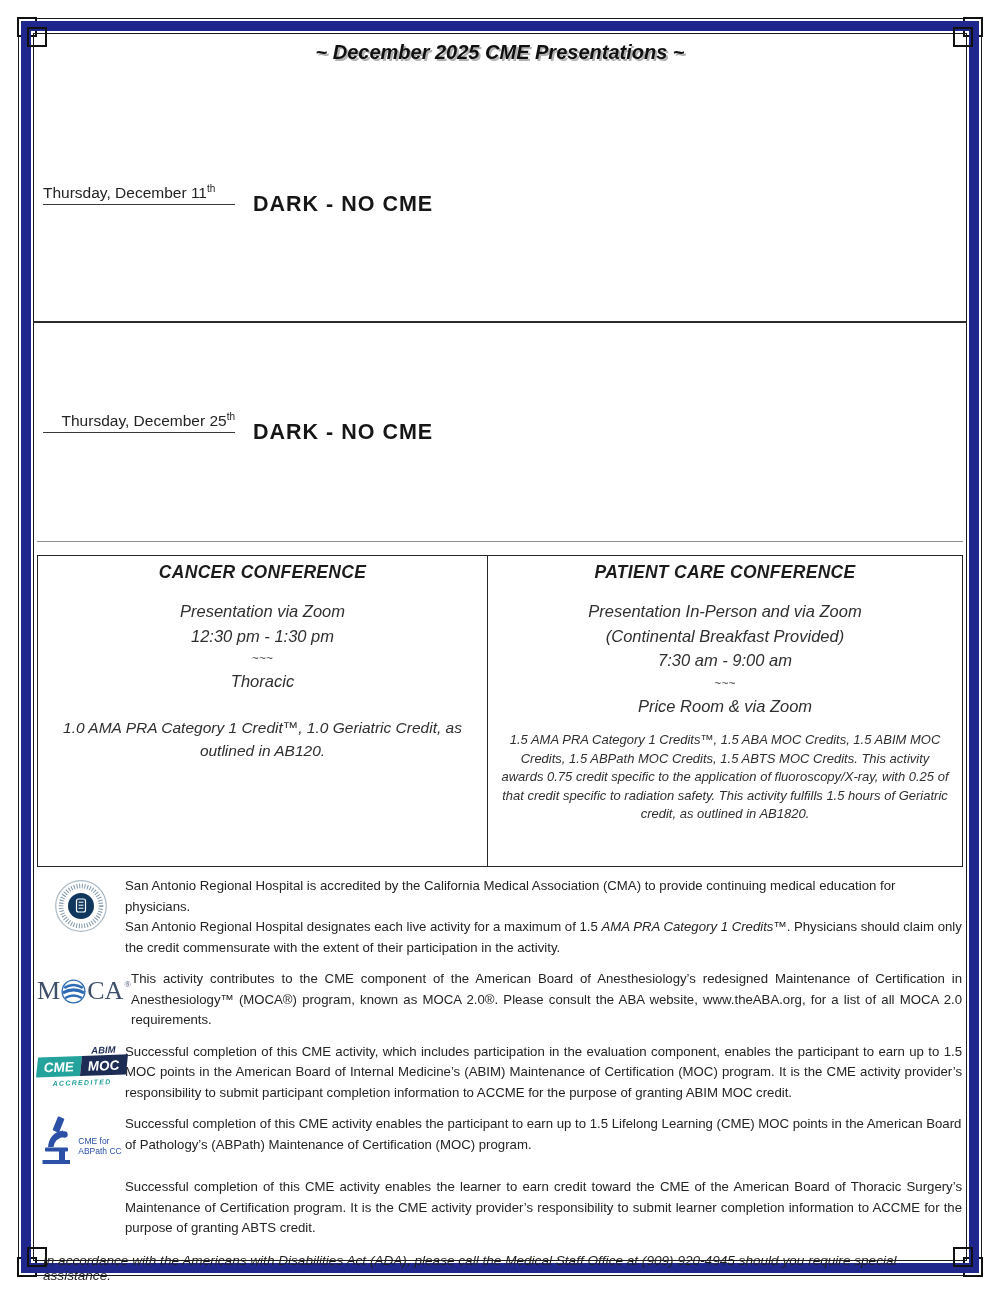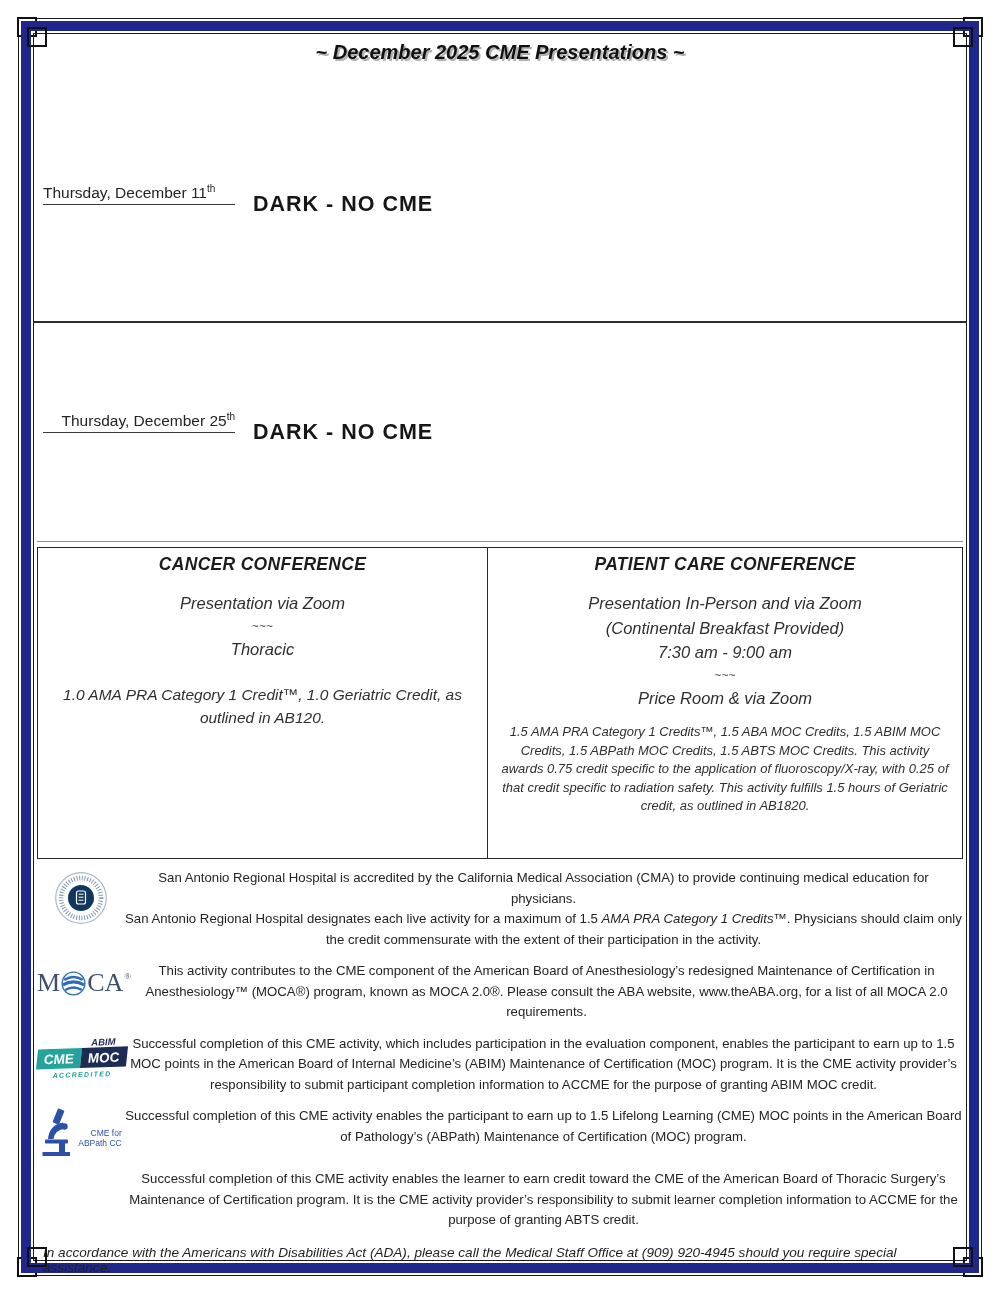--- a/index.html
+++ b/index.html
@@ -35,59 +35,59 @@
   .sched-date{display:inline-block;font-size:15.5px;color:#232323;margin-left:6px;
     width:192px;border-bottom:1.5px solid #3a3a3a;padding-bottom:2px;}
   .sched-date sup{font-size:10px;}
   .sched-status{font-size:21.5px;font-weight:bold;letter-spacing:1px;color:#161616;
     margin:9px 0 0 18px;}
 
   .divider{border:none;border-top:2px solid #2b2b2b;margin:96px -4px 0;}
   .boxes-rule{border:none;border-top:1px solid #8d8d8d;margin:88px 0 0;}
 
   
-  .conf-row{display:flex;height:312px;border:1.5px solid #262626;margin-top:5px;box-sizing:border-box;}
+  .conf-row{display:flex;height:312px;border:1.5px solid #262626;margin-top:13px;box-sizing:border-box;}
   .conf-box{box-sizing:border-box;padding:6px 10px;text-align:center;font-style:italic;color:#2f2f2f;}
   .conf-left{width:450px;border-right:1.5px solid #262626;}
   .conf-right{flex:1;}
   .conf-title{font-size:17.5px;font-weight:bold;letter-spacing:.3px;color:#1c1c1c;}
   .conf-line{font-size:16.5px;line-height:24.5px;}
   .gap1{margin-top:16px;}
   .tilde{font-size:11.5px;line-height:21px;letter-spacing:.5px;}
   .conf-line sup,.credits-lg sup{font-size:10px;}
   .credits-lg{font-size:15.5px;line-height:23px;margin-top:22px;}
   .credits-sm{font-size:13px;line-height:18.5px;margin-top:13px;padding:0 2px;}
 
   
   .accred{margin-top:9px;font-size:13.2px;color:#242424;}
   .accred-row{display:flex;margin-bottom:11px;}
   .logo-cell{flex:0 0 88px;display:flex;justify-content:center;align-items:flex-start;}
   .text-cell{flex:1;line-height:20.5px;padding-right:1px;}
-  .text-cell p{margin:0;text-align:center;}
+  .text-cell p{margin:0;}
   .p-gap{margin-top:7px;}
   .justify{text-align:justify;}
 
   
   .cma-seal{margin-top:3px;}
   
   .moca{display:flex;align-items:center;margin-top:9px;font-family:"Liberation Serif",serif;
     color:#3e4f68;font-size:26px;line-height:26px;}
   .moca-o{margin:0 1px;}
   .moca-reg{font-size:9px;vertical-align:super;margin:-14px 0 0 1px;}
   
   .abim-badge{width:88px;transform:rotate(-2deg);margin-top:4px;}
   .abim-top{text-align:right;font-size:9.5px;font-weight:bold;font-style:italic;
     color:#1c2c55;padding-right:9px;line-height:10px;}
   .abim-flag{display:flex;transform:skewX(-8deg);width:max-content;margin-left:0;}
   .abim-cme{background:#24a39c;color:#fff;font-weight:bold;font-size:13.5px;padding:2.5px 7px;}
   .abim-moc{background:#1c2c55;color:#fff;font-weight:bold;font-size:13.5px;padding:2.5px 7px;}
   .abim-acc{font-size:7px;font-weight:bold;font-style:italic;color:#24a39c;
     letter-spacing:1.3px;margin:2.5px 0 0 15px;}
   
-  .abpath{display:flex;align-items:flex-end;margin-top:2px;text-align:right;}
+  .abpath{display:flex;align-items:flex-end;margin-top:2px;}
   .abpath-caption{font-size:8.5px;line-height:10px;color:#2b50a5;margin:0 0 10px 2px;}
 
   .ada{margin:14px 0 0 6px;font-style:italic;font-size:13.6px;color:#1f1f1f;}
 </style>
 </head>
 <body>
 
 <div class="page">
 
   <div class="frame-outer"></div>
@@ -118,20 +118,21 @@
       <span class="sched-status">DARK - NO CME</span>
     </div>
 
     <hr class="boxes-rule">
 
     <div class="conf-row">
 
       <div class="conf-box conf-left">
         <div class="conf-title">CANCER CONFERENCE</div>
         <div class="conf-line gap1">Presentation via Zoom</div>
+        <div class="conf-line">12:30 pm - 1:30 pm</div>
         <div class="tilde">~~~</div>
         <div class="conf-line">Thoracic</div>
         <div class="credits-lg">1.0 AMA PRA Category 1 Credit™, 1.0 Geriatric Credit, as outlined in AB120.</div>
       </div>
 
       <div class="conf-box conf-right">
         <div class="conf-title">PATIENT CARE CONFERENCE</div>
         <div class="conf-line gap1">Presentation In-Person and via Zoom</div>
         <div class="conf-line">(Continental Breakfast Provided)</div>
         <div class="conf-line">7:30 am - 9:00 am</div>

